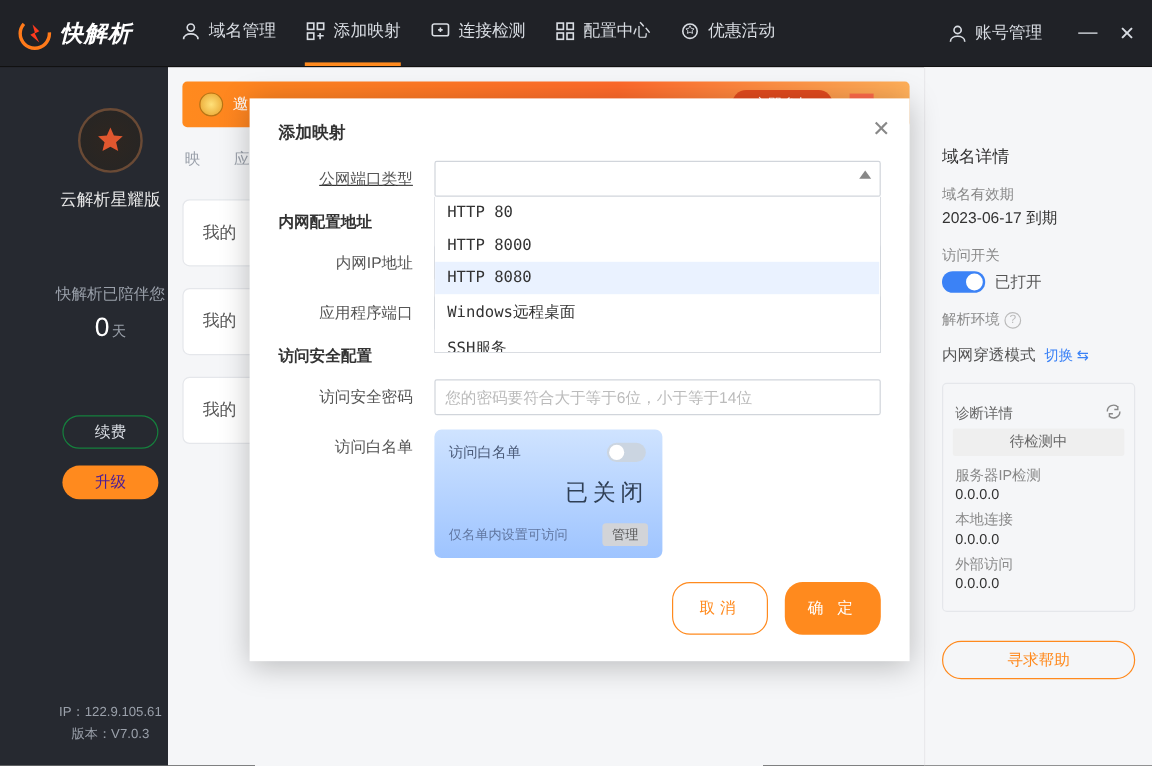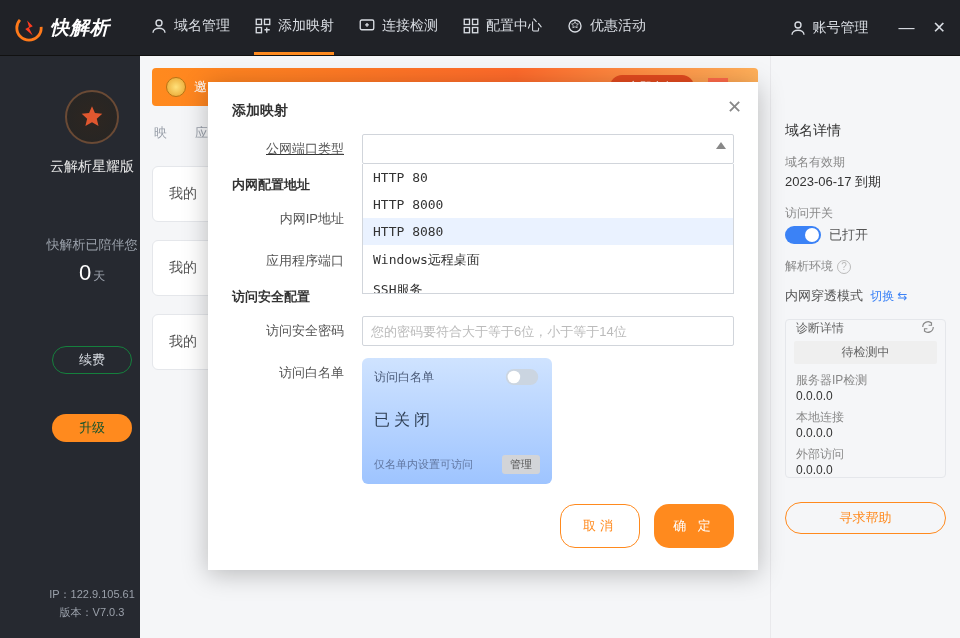--- a/index.html
+++ b/index.html
@@ -103,21 +103,21 @@
   .sb-title{font-size:14px;color:#e8e8e8;margin-bottom:60px;}
   .sb-sub1{font-size:13px;color:var(--text-dim);margin-bottom:6px;}
   .sb-days{font-size:22px;font-weight:500;color:#fff;margin-bottom:60px;}
   .sb-days small{font-size:12px;color:var(--text-dim);font-weight:400;margin-left:2px;}
   .pill-btn{
     width:80px;height:28px;border-radius:14px;
     display:flex;align-items:center;justify-content:center;
     font-size:13px;cursor:pointer;margin-bottom:14px;
   }
   .pill-outline{border:1px solid #15803d;color:var(--text-light);}
-  .pill-orange{background:var(--accent-orange);color:#14532d;margin-top:26px;}
+  .pill-orange{background:var(--accent-orange);color:#4c1d95;}
   .sb-footer{margin-top:auto;padding:16px 0;text-align:center;color:var(--text-dim);font-size:11px;line-height:1.7;}
   
   .main{
     flex:1;
     background: var(--bg-main);
     display:flex;
     min-width:0;
   }
   .main-left{
     flex:1;
@@ -164,21 +164,21 @@
   .switch{
     width:36px;height:18px;border-radius:9px;background:var(--accent-blue);
     position:relative;display:inline-block;vertical-align:middle;cursor:pointer;
   }
   .switch::after{content:"";position:absolute;width:14px;height:14px;border-radius:50%;background:#fff;top:2px;left:20px;}
   .switch.off{background:#cbd5e1;}
   .switch.off::after{left:2px;}
   .rp-link{color:var(--accent-blue);font-size:12px;cursor:pointer;}
   .diag-box{
     border:1px solid var(--border-light);border-radius:4px;
-    margin-top:14px;padding:0 10px;font-size:12px;color:#666;
+    margin-top:14px;padding:16px 10px;font-size:12px;color:#666;
   }
   .diag-head{display:flex;justify-content:space-between;align-items:center;margin-bottom:4px;}
   .diag-status{
     background:#efefef;text-align:center;padding:3px 0;border-radius:2px;font-size:12px;margin:4px -2px 8px;
   }
   .diag-row{margin-top:6px;}
   .diag-row .k{color:#888;}
   .diag-row .v{color:#333;}
   .help-btn{
     margin-top:24px;border:1px solid var(--accent-orange);color:var(--accent-orange);
@@ -226,21 +226,21 @@
   }
   .dd-item.hover{background:#eaf2ff;}
   
   .wl-card{
     width:190px;border-radius:6px;padding:10px 12px 10px;
     background:linear-gradient(180deg,#cfe3ff,#9ec4ff);
     color:#3a547a;font-size:12px;position:relative;
   }
   .wl-head{display:flex;justify-content:space-between;align-items:center;}
   .wl-title{color:#4a5a78;}
-  .wl-status{text-align:left;font-size:16px;color:#2f3f55;letter-spacing:4px;margin:24px 0;}
+  .wl-status{text-align:right;font-size:19px;color:#2f3f55;letter-spacing:4px;margin:12px 0;}
   .wl-foot{display:flex;justify-content:space-between;align-items:center;color:#6076a0;font-size:11px;}
   .wl-manage{background:#d2d4d8;color:#555;padding:2px 8px;border-radius:3px;cursor:pointer;font-size:11px;}
   .modal-actions{display:flex;justify-content:flex-end;gap:14px;margin-top:20px;}
   .btn{
     min-width:80px;height:44px;border-radius:15px;display:flex;align-items:center;justify-content:center;
     font-size:13px;cursor:pointer;letter-spacing:4px;
   }
   .btn-outline{border:1px solid var(--accent-orange);color:var(--accent-orange);background:#fff;}
   .btn-solid{background:var(--accent-orange);color:#fff;}
   .info-icon{display:inline-flex;width:14px;height:14px;border-radius:50%;border:1px solid #bbb;color:#bbb;font-size:10px;align-items:center;justify-content:center;margin-left:4px;vertical-align:middle;}

